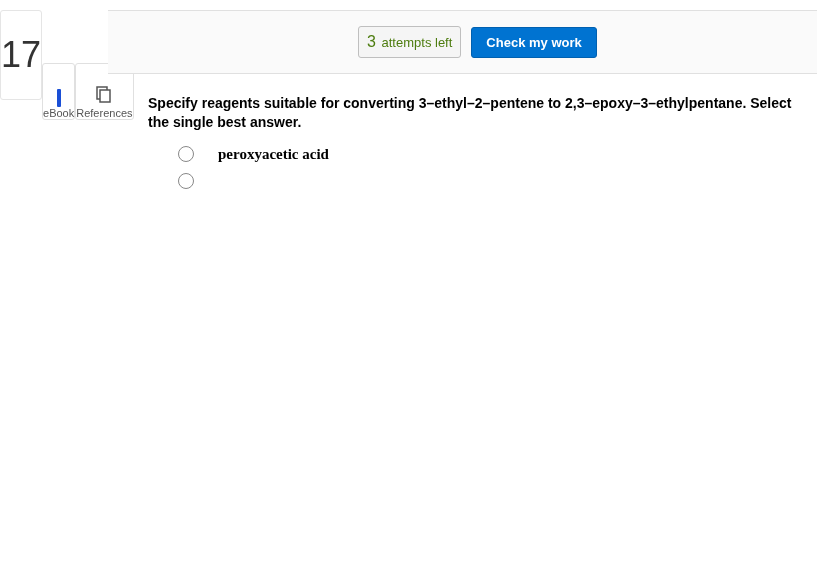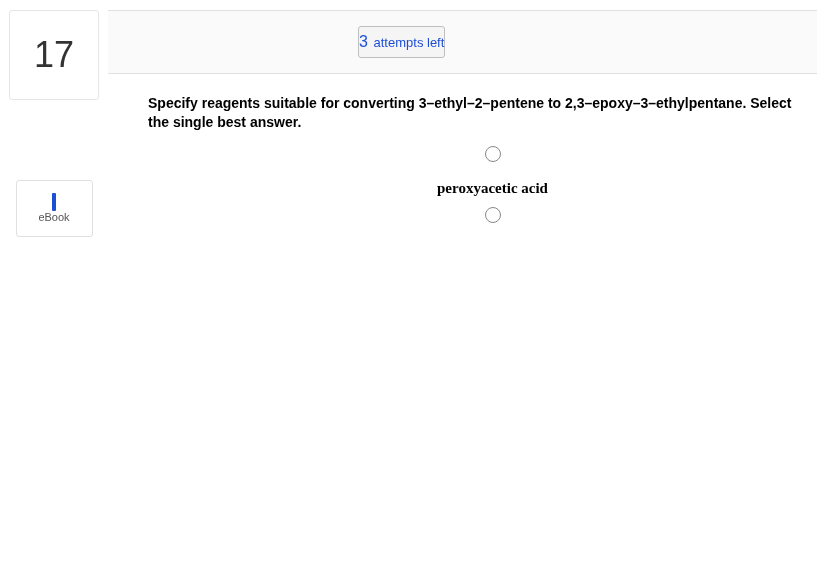--- a/index.html
+++ b/index.html
@@ -12,21 +12,21 @@
     overflow: hidden;
   }
   .page {
     display: flex;
     align-items: flex-start;
   }
   .left-col {
     width: 108px;
     padding-top: 10px;
     display: flex;
-    flex-direction: column;
+    flex-direction: row;
     align-items: center;
   }
   .qnum-box {
     width: 88px;
     height: 88px;
     border: 1px solid #e5e5e5;
     border-radius: 3px;
     display: flex;
     align-items: center;
     justify-content: center;
@@ -37,21 +37,21 @@
   }
   .side-btn {
     width: 75px;
     height: 55px;
     border: 1px solid #e0e0e0;
     border-radius: 3px;
     background: #fff;
     display: flex;
     flex-direction: column;
     align-items: center;
-    justify-content: center;
+    justify-content: flex-end;
     font-size: 11px;
     color: #555;
     margin-bottom: 8px;
     cursor: pointer;
   }
   .side-btn .icon {
     margin-bottom: 4px;
   }
   .ebook-icon {
     width: 14px;
@@ -75,23 +75,23 @@
     display: flex;
     align-items: center;
     padding-left: 250px;
     gap: 10px;
     margin-top: 10px;
   }
   .attempts-box {
     border: 1px solid #bfbfbf;
     border-radius: 3px;
     background: #f5f5f5;
-    padding: 6px 0;
+    padding: 6px 8px;
     font-size: 13px;
-    color: #1d4ed8;
+    color: #4d7c0f;
   }
   .attempts-box b {
     font-size: 16px;
     font-weight: normal;
     margin-right: 2px;
   }
   .check-btn {
     background: #0073d1;
     color: #fff;
     border: 1px solid #0060b0;
@@ -114,26 +114,25 @@
   }
   .options {
     display: flex;
     flex-direction: column;
     gap: 10px;
     margin-left: 30px;
   }
   .option {
     display: flex;
     align-items: center;
-    gap: 18px;
+    gap: 24px;
     font-family: "Times New Roman", Times, serif;
     font-size: 15px;
     font-weight: bold;
     color: #000;
-    flex-direction: column;
   }
   .option .radio {
     width: 14px;
     height: 14px;
     border: 1px solid #888;
     border-radius: 50%;
     flex: 0 0 auto;
     background: #fff;
     cursor: pointer;
   }
@@ -146,28 +145,38 @@
 <div class="page">
   <div class="left-col">
     <div class="qnum-box">17</div>
 
     <div class="side-btn">
       <span class="icon"><span class="ebook-icon"></span></span>
       <span>eBook</span>
     </div>
 
 
+    <div class="side-btn">
+      <span class="icon refs-icon">
+        <svg width="18" height="18" viewBox="0 0 18 18">
+          <rect x="2" y="2" width="10" height="12" fill="none" stroke="#555" stroke-width="1.5"></rect>
+          <rect x="5" y="5" width="10" height="12" fill="#fff" stroke="#555" stroke-width="1.5"></rect>
+        </svg>
+      </span>
+      <span>References</span>
+    </div>
   </div>
 
   <div class="main">
     <div class="toolbar">
       <div class="attempts-box">
         <b>3</b>
         <span>attempts left</span>
       </div>
+      <button class="check-btn">Check my work</button>
     </div>
 
     <div class="content">
       <div class="prompt">Specify reagents suitable for converting 3–ethyl–2–pentene to 2,3–epoxy–3–ethylpentane. Select the single best answer.</div>
       <div class="options" id="options">
           <div class="option">
             <span class="radio"></span>
             <span>peroxyacetic acid</span>
           </div>
           <div class="option">

